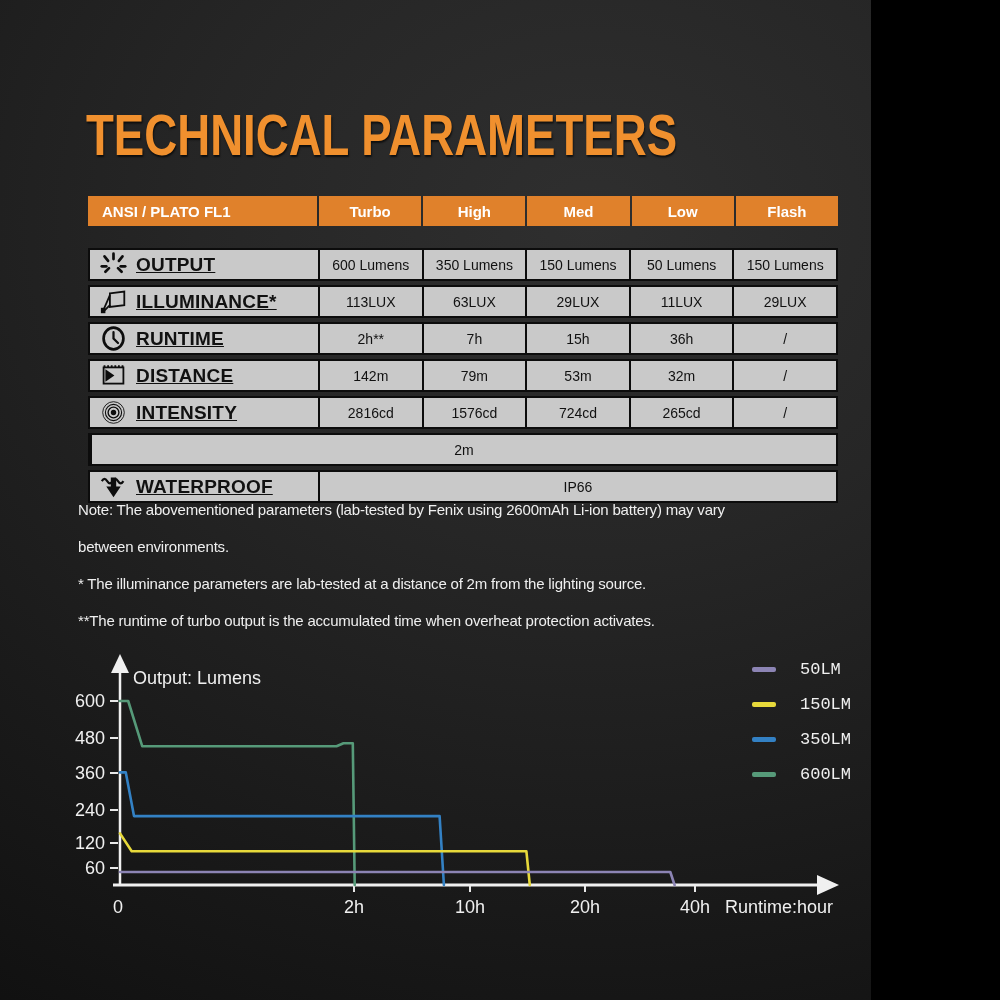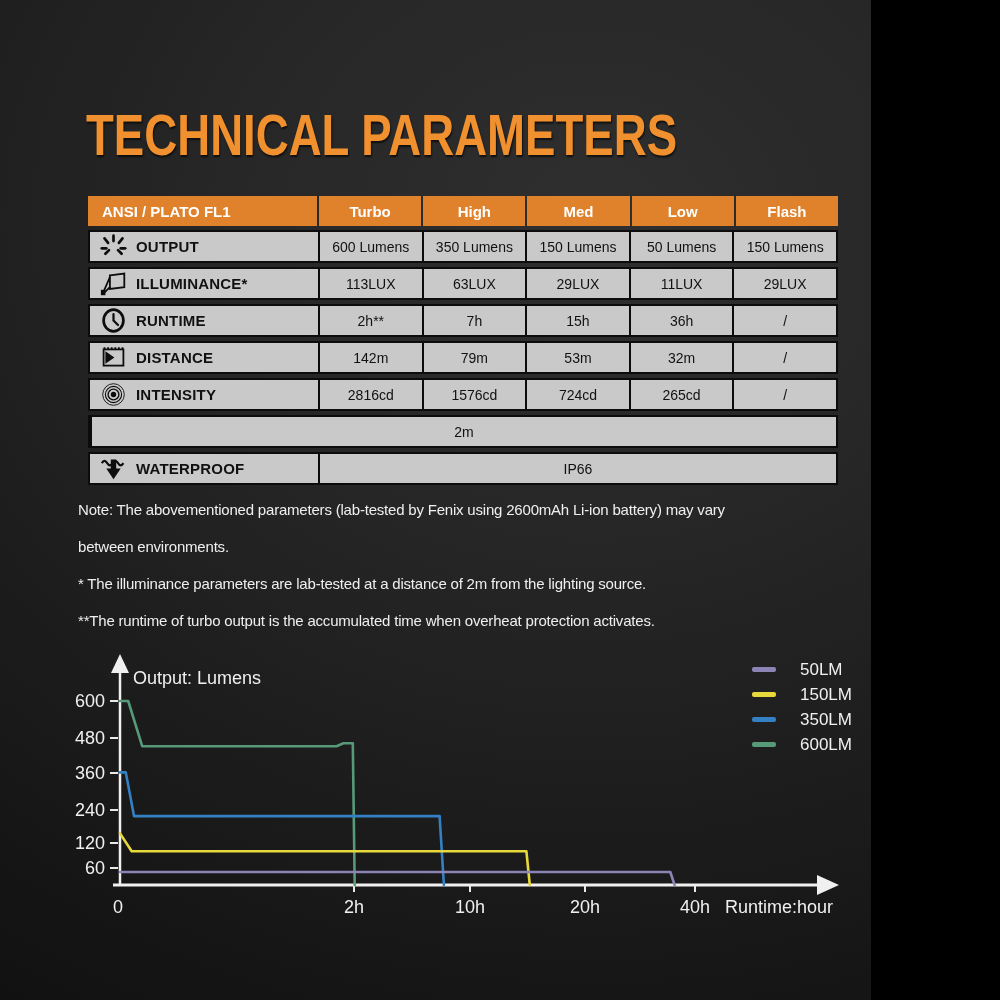--- a/index.html
+++ b/index.html
@@ -8,38 +8,38 @@
     background:radial-gradient(130% 95% at 68% 22%, #2f2f2f 0%, #262626 35%, #1a1a1a 70%, #101010 100%);
     font-family:"Liberation Sans", sans-serif;
   }
   .title{
     position:absolute;left:86px;top:102px;margin:0;
     font-size:57px;font-weight:bold;color:#f0902e;white-space:nowrap;
     transform:scaleX(.8);transform-origin:left top;letter-spacing:0;
     text-shadow:1px 2px 2px rgba(0,0,0,.65);
   }
   .spec-table{position:absolute;left:88px;top:196px;width:750px;}
-  .thead{display:flex;gap:2px;height:30px;margin-bottom:4px;}
+  .thead{display:flex;gap:2px;height:30px;margin-bottom:22px;}
   .th{background:#e0812b;color:#fff;font-weight:bold;font-size:15px;
       display:flex;align-items:center;justify-content:center;}
   .th.label{width:229px;justify-content:flex-start;padding-left:14px;box-sizing:border-box;}
   .th.mode{flex:1;}
   .trow{display:flex;height:29px;margin-bottom:4px;background:#c9c9c9;border:2px solid #0c0c0c;}
   .label-cell{width:228px;display:flex;align-items:center;box-sizing:border-box;}
   .icon-box{width:46px;display:flex;align-items:center;justify-content:center;}
   .icon-box svg{width:27px;height:27px;}
-  .row-label{font-weight:bold;font-size:15px;color:#111;letter-spacing:.2px;}
+  .row-label{font-weight:bold;font-size:19px;color:#111;letter-spacing:.2px;text-decoration:underline;}
   .value-cell{flex:1;display:flex;align-items:center;justify-content:center;
       font-size:14px;color:#111;border-left:2px solid #0c0c0c;}
   .notes{position:absolute;left:78px;top:499px;width:880px;color:#efefef;font-size:15px;}
   .note-line{margin-bottom:15px;line-height:22px;letter-spacing:-.2px;}
   .chart{position:absolute;left:0;top:640px;width:1000px;height:310px;padding-left:28px;}
   .chart svg{position:absolute;left:0;top:0;}
   .chart text{font-family:"Liberation Sans",sans-serif;fill:#f0f0f0;}
-  .legend{position:absolute;left:752px;top:20px;display:flex;flex-direction:column;gap:6px;}
+  .legend{position:absolute;left:752px;top:20px;display:flex;flex-direction:column;gap:16px;font-family:Liberation Mono, monospace;}
   .legend-entry{display:flex;align-items:center;height:19px;}
   .legend-swatch{display:inline-block;width:24px;height:5px;border-radius:2px;margin-right:24px;}
   .legend-label{color:#f0f0f0;font-size:17px;}
 </style>
 </head>
 <body>
 
 <div class="page">
   <h1 class="title">TECHNICAL PARAMETERS</h1>
 

